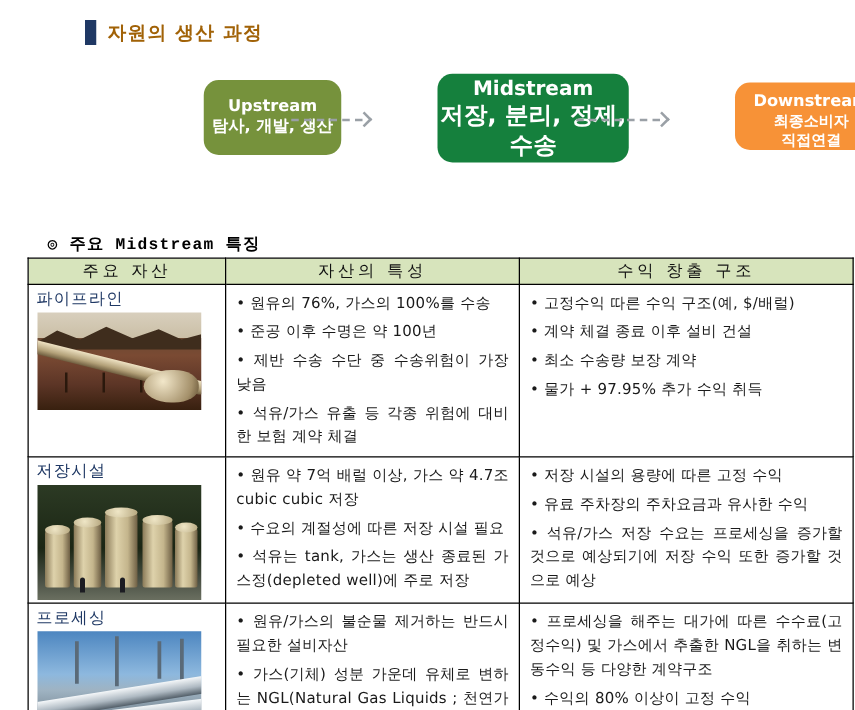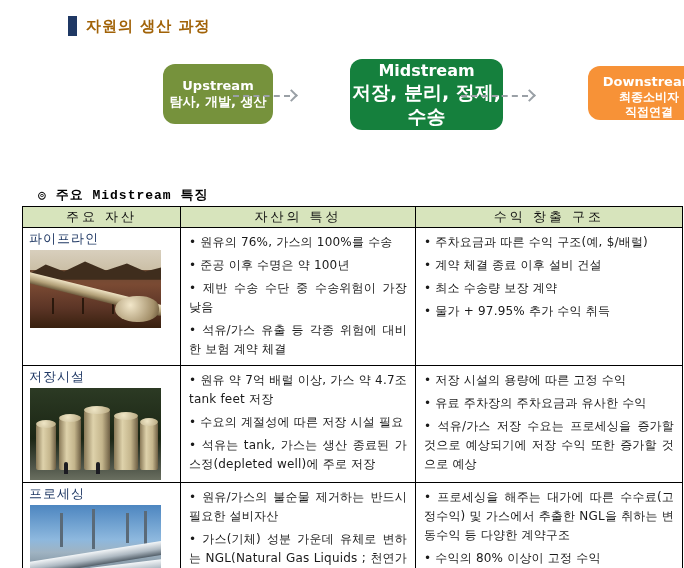--- a/index.html
+++ b/index.html
@@ -161,21 +161,21 @@
         <td>
           <div class="bullets">
               <div class="bullet">• 원유의 76%, 가스의 100%를 수송</div>
               <div class="bullet">• 준공 이후 수명은 약 100년</div>
               <div class="bullet">• 제반 수송 수단 중 수송위험이 가장 낮음</div>
               <div class="bullet">• 석유/가스 유출 등 각종 위험에 대비한 보험 계약 체결</div>
             </div>
         </td>
         <td>
           <div class="bullets">
-              <div class="bullet">• 주차요금과 따른 수익 구조(예, $/배럴)</div>
+              <div class="bullet">• 고정수익 따른 수익 구조(예, $/배럴)</div>
               <div class="bullet">• 계약 체결 종료 이후 설비 건설</div>
               <div class="bullet">• 최소 수송량 보장 계약</div>
               <div class="bullet">• 물가 + 97.95% 추가 수익 취득</div>
             </div>
         </td>
       </tr>
       <tr class="r2">
         <td>
           <div class="asset-label">저장시설</div>
           <div class="photo ph-storage">
@@ -183,21 +183,21 @@
               <div class="tank t2"></div>
               <div class="tank t3"></div>
             <div class="tank t4"></div>
               <div class="tank t5"></div>
             <div class="person p1"></div>
               <div class="person p2"></div>
           </div>
         </td>
         <td>
           <div class="bullets">
-              <div class="bullet">• 원유 약 7억 배럴 이상, 가스 약 4.7조 tank feet 저장</div>
+              <div class="bullet">• 원유 약 7억 배럴 이상, 가스 약 4.7조 cubic cubic 저장</div>
               <div class="bullet">• 수요의 계절성에 따른 저장 시설 필요</div>
               <div class="bullet">• 석유는 tank, 가스는 생산 종료된 가스정(depleted well)에 주로 저장</div>
             </div>
         </td>
         <td>
           <div class="bullets">
               <div class="bullet">• 저장 시설의 용량에 따른 고정 수익</div>
               <div class="bullet">• 유료 주차장의 주차요금과 유사한 수익</div>
               <div class="bullet">• 석유/가스 저장 수요는 프로세싱을 증가할 것으로 예상되기에 저장 수익 또한 증가할 것으로 예상</div>
             </div>

